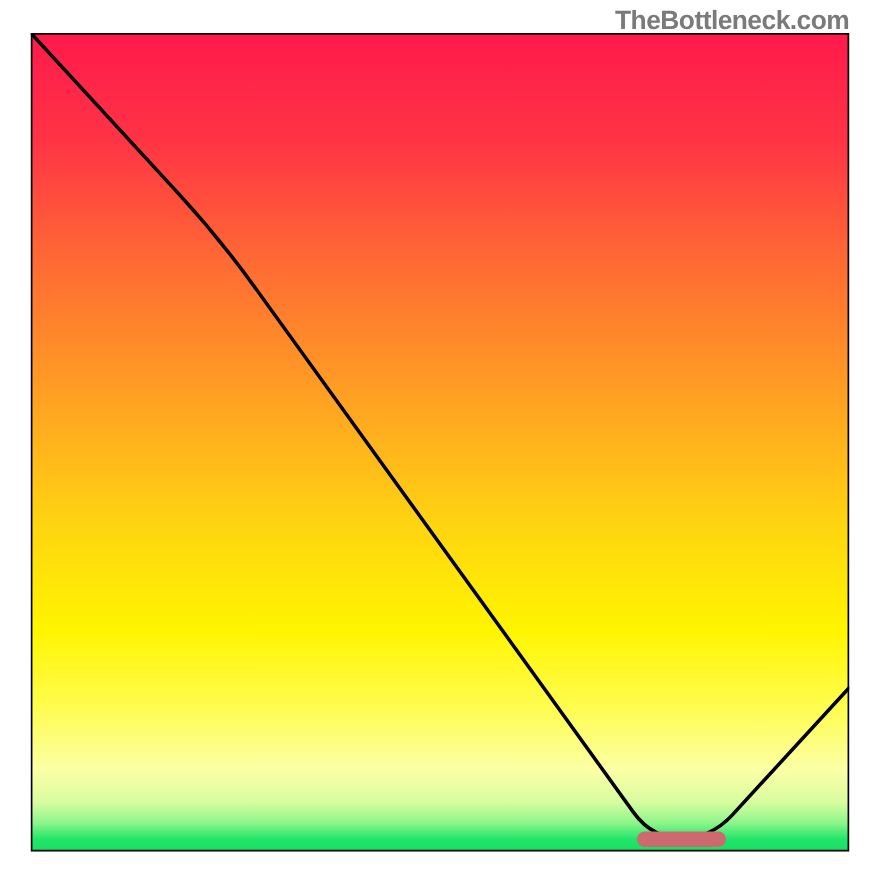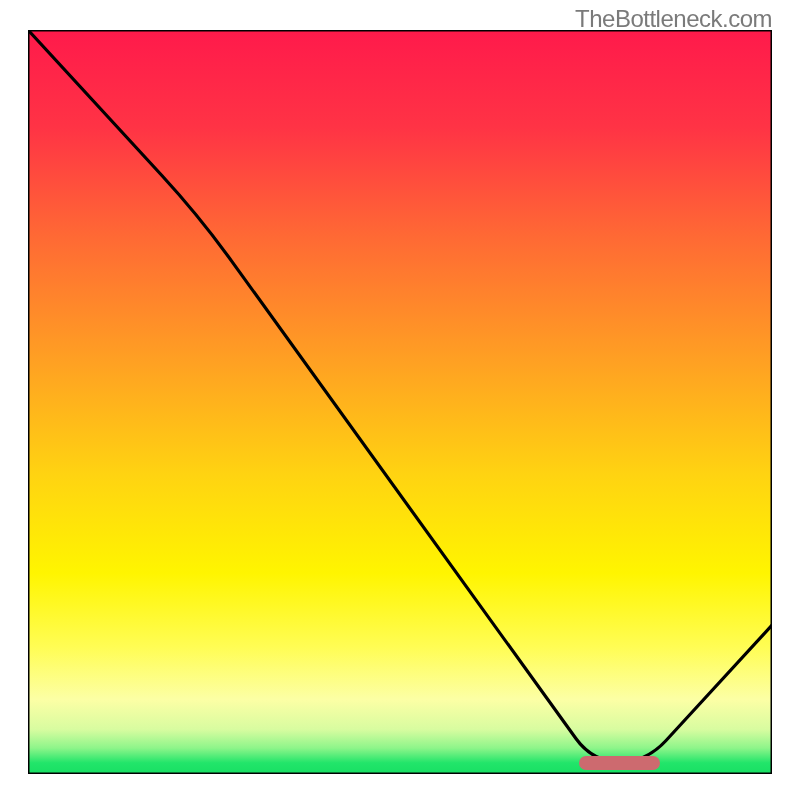--- a/index.html
+++ b/index.html
@@ -14,21 +14,21 @@
   .root {
     position: relative;
     width: 800px;
     height: 800px;
   }
   .watermark {
     position: absolute;
     top: 5px;
     right: 28px;
     font-size: 24px;
-    font-weight: normal;
+    font-weight: bold;
     color: #7a7a7a;
     letter-spacing: -0.5px;
   }
   .plot {
     position: absolute;
     left: 28px;
     top: 30px;
     width: 744px;
     height: 744px;
     box-sizing: border-box;

